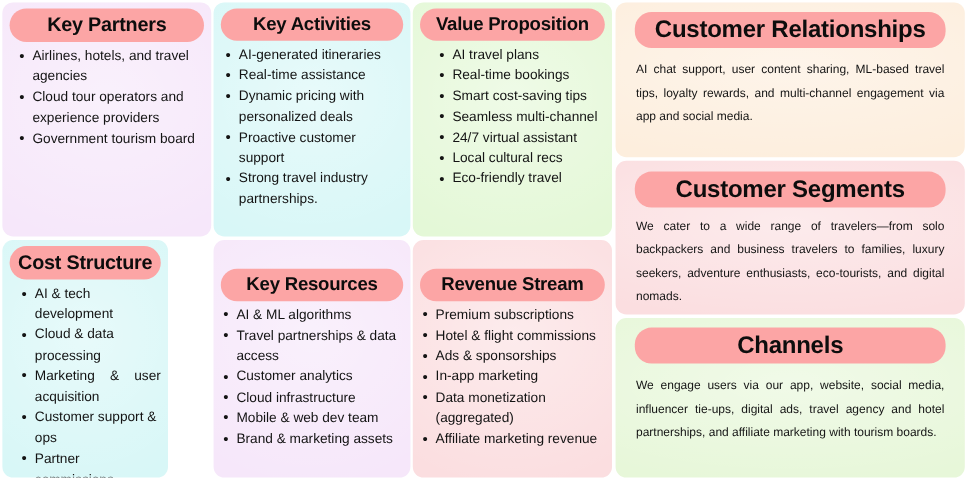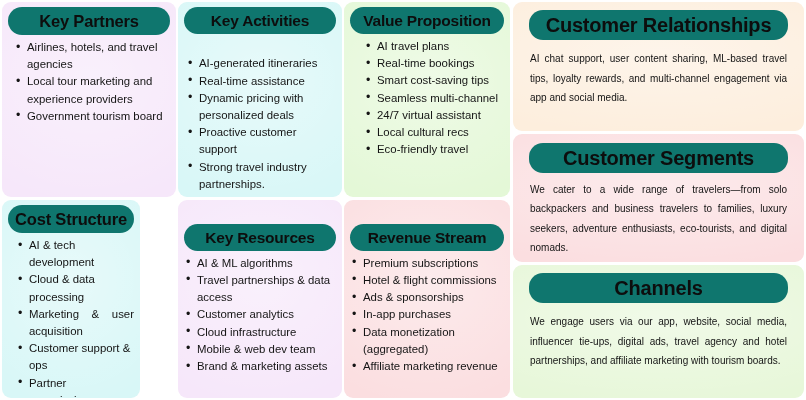--- a/index.html
+++ b/index.html
@@ -25,21 +25,21 @@
     position: absolute;
     border-radius: 9px;
     overflow: hidden;
     padding: 5px 6px 4px 6px;
     display: flex;
     flex-direction: column;
   }
 
   
   .pill {
-    background: #0f766e;
+    background: #fca5a5;
     border-radius: 14px;
     text-align: center;
     font-weight: bold;
     color: #0d0d0d;
     letter-spacing: -0.2px;
     flex: 0 0 auto;
   }
   .pill.t-lg {
     font-size: 16.5px;
     line-height: 28px;
@@ -101,21 +101,21 @@
     line-height: 19.5px;
     color: #141414;
     text-align: justify;
     text-align-last: left;
     margin: 9px 11px 0 11px;
   }
   p.para.tight { margin-top: 7px; }
 
   
   #p-key-partners      { left: 2px;   top: 2px;   width: 174px; height: 195px; background: #f6e7fa; }
-  #p-key-activities    { left: 178px; top: 2px;   width: 164px; height: 195px; background: #d8f7f7; justify-content: space-between; }
+  #p-key-activities    { left: 178px; top: 2px;   width: 164px; height: 195px; background: #d8f7f7; }
   #p-value-prop        { left: 344px; top: 2px;   width: 166px; height: 195px; background: #e4f8d7; }
   #p-cust-rel          { left: 513px; top: 2px;   width: 291px; height: 129px; background: #fdeedd; }
   #p-cust-seg          { left: 513px; top: 134px; width: 291px; height: 128px; background: #fbdee0; justify-content: center; }
   #p-channels          { left: 513px; top: 265px; width: 291px; height: 133px; background: #e7f7d9; }
 
   #p-cost-structure    { left: 2px;   top: 200px; width: 138px; height: 198px; background: #d8f7f7; }
   #p-key-resources     { left: 178px; top: 200px; width: 164px; height: 198px; background: #f6e7fa; justify-content: center; }
   #p-revenue-stream    { left: 344px; top: 200px; width: 166px; height: 198px; background: #fbdee0; justify-content: center; }
 
   
@@ -133,21 +133,21 @@
 </style>
 </head>
 <body>
 
 <div class="canvas">
 
   <section class="panel" id="p-key-partners">
     <div class="pill t-lg">Key Partners</div>
     <ul class="blist ind-b">
       <li>Airlines, hotels, and travel agencies</li>
-      <li>Local tour marketing and experience providers</li>
+      <li>Cloud tour operators and experience providers</li>
       <li>Government tourism board</li>
     </ul>
   </section>
 
   <section class="panel" id="p-key-activities">
     <div class="pill t-md">Key Activities</div>
     <ul class="blist ind-d">
       <li>AI-generated itineraries</li>
       <li>Real-time assistance</li>
       <li>Dynamic pricing with personalized deals</li>
@@ -209,19 +209,19 @@
       <li>Brand &amp; marketing assets</li>
     </ul>
   </section>
 
   <section class="panel" id="p-revenue-stream">
     <div class="pill t-md">Revenue Stream</div>
     <ul class="blist ind-e">
       <li>Premium subscriptions</li>
       <li>Hotel &amp; flight commissions</li>
       <li>Ads &amp; sponsorships</li>
-      <li>In-app purchases</li>
+      <li>In-app marketing</li>
       <li>Data monetization (aggregated)</li>
       <li>Affiliate marketing revenue</li>
     </ul>
   </section>
 
 </div>
 
 </body></html>

